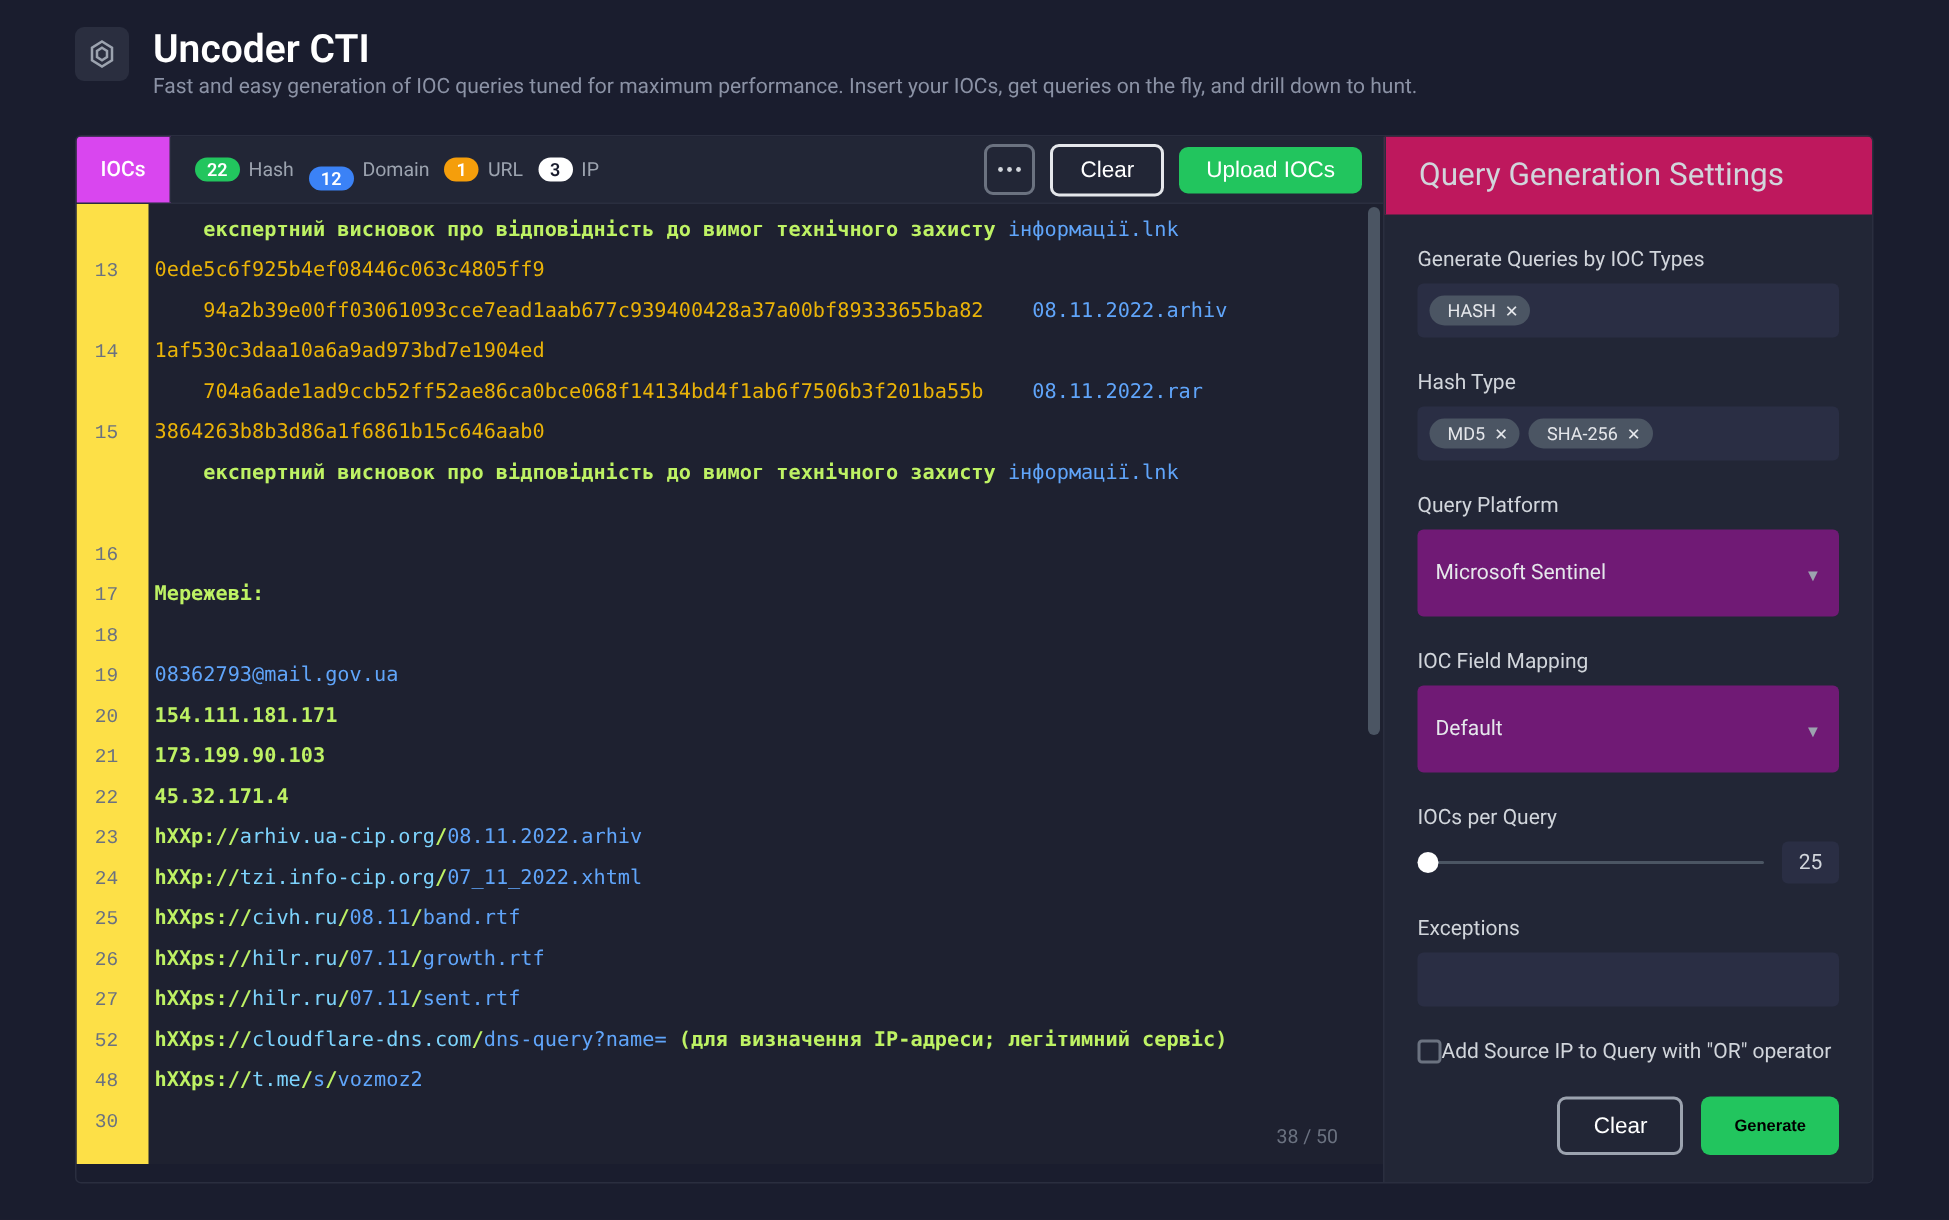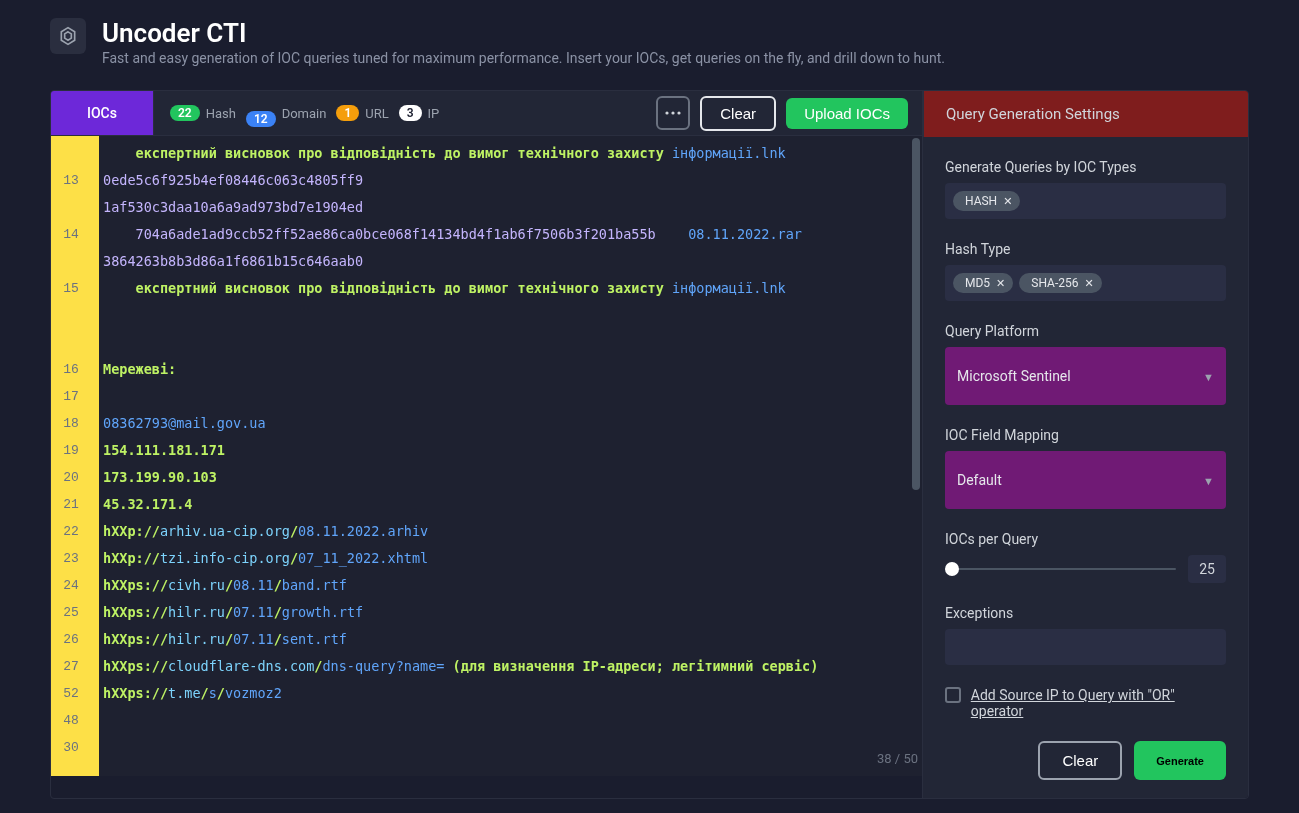--- a/index.html
+++ b/index.html
@@ -18,21 +18,21 @@
 .title { font-size: 26px; font-weight: 600; color: #fff; }
 .subtitle { font-size: 14px; color: #8b92a5; margin-top: 2px; }
 .main-panel { display: flex; border: 1px solid #2a2e3f; border-radius: 4px; overflow: hidden; }
 .left-side { flex: 1; display: flex; flex-direction: column; min-width: 0; }
 .tab-bar {
   display: flex; align-items: center; justify-content: space-between;
   background: #222636; border-bottom: 1px solid #2a2e3f; padding: 0;
 }
 .tab-left { display: flex; align-items: center; }
 .iocs-tab {
-  padding: 14px 36px; background: #6d28d9; color: #fff; font-weight: 500;
+  padding: 14px 16px; background: #d946ef; color: #fff; font-weight: 500;
   border-right: 1px solid #2a2e3f;
 }
 .badges { display: flex; align-items: center; gap: 6px; padding: 0 16px; }
 .badge {
   display: inline-flex; align-items: center; justify-content: center;
   border-radius: 10px; padding: 1px 8px; font-size: 12px; font-weight: 600; color: #fff;
 }
 .badge-green { background: #22c55e; }
 .badge-blue { background: #3b82f6; margin-top: 12px; }
 .badge-orange { background: #f59e0b; }
@@ -44,41 +44,41 @@
   display: flex; align-items: center; justify-content: center; cursor: pointer;
   color: #d1d5db; background: transparent;
 }
 .btn {
   padding: 7px 18px; border-radius: 6px; font-size: 15px; cursor: pointer;
   border: none; font-weight: 500;
 }
 .btn-outline { background: transparent; border: 2px solid #e5e7eb; color: #fff; }
 .btn-green { background: #22c55e; color: #fff; }
 .settings-tab {
-  padding: 14px 22px; color: #d1d5db; background: #7f1d1d; font-size: 15px;
+  padding: 14px 22px; color: #d1d5db; background: #be185d; font-size: 21px;
   border-left: 1px solid #2a2e3f;
 }
 .editor-area { display: flex; background: #1e2130; height: 640px; position: relative; }
 .gutter {
   width: 48px; text-align: center; padding: 4px 8px 4px 0; color: #6b7280;
   font-family: Liberation Mono, monospace; font-size: 13px; background: #fde047;
   user-select: none;
 }
 .gutter div { height: 27px; line-height: 27px; }
 .code {
   flex: 1; padding: 4px 0; font-family: Menlo, Consolas, monospace; font-size: 13.5px;
   color: #e5e7eb; overflow: hidden; position: relative;
 }
 .code-line { height: 27px; line-height: 27px; white-space: pre; padding-left: 4px; }
-.tk-green { color: #c4b5fd; margin-top: 14px; }
+.tk-green { color: #eab308; margin-top: 14px; }
 .tk-blue { color: #60a5fa; }
 .tk-skyblue { color: #7dd3fc; }
 .tk-white { color: #bef264; font-weight: bold; }
 .counter {
-  position: absolute; bottom: 10px; right: 4px; color: #6b7280; font-size: 13px;
+  position: absolute; bottom: 10px; right: 30px; color: #6b7280; font-size: 13px;
 }
 .scrollbar {
   position: absolute; right: 2px; top: 0; width: 8px; height: 100%;
 }
 .scrollbar-thumb {
   position: absolute; width: 8px; background: #4b5563; border-radius: 4px;
   top: 2px; height: 55%;
 }
 .right-panel {
   width: 326px; background: #222636; border-left: 1px solid #2a2e3f;
@@ -105,21 +105,21 @@
   flex: 1; height: 2px; background: #4b5563; position: relative; border-radius: 2px;
 }
 .slider-thumb {
   width: 14px; height: 14px; background: #fff; border-radius: 50%;
   position: absolute; left: 0; top: -6px;
 }
 .slider-val {
   background: #2a2e44; border-radius: 4px; padding: 6px 10px; width: 38px;
   text-align: center; font-size: 14px;
 }
-.checkbox-row { display: flex; align-items: flex-start; gap: 10px; margin-top: 4px; text-decoration: underline; }
+.checkbox-row { display: flex; align-items: center; margin-top: 4px; }
 .checkbox {
   width: 16px; height: 16px; border: 2px solid #6b7280; border-radius: 3px;
 }
 .footer-buttons {
   display: flex; justify-content: flex-end; gap: 12px; padding: 12px 22px 18px;
 }
 .btn-outline2 {
   background: transparent; border: 2px solid #9ca3af; color: #fff;
   padding: 9px 22px; border-radius: 6px; font-size: 15px; cursor: pointer;
 }
@@ -196,20 +196,21 @@
             <div>25</div>
             <div>26</div>
             <div>27</div>
             <div>52</div>
             <div>48</div>
             <div>30</div>
           </div>
         <div class="code" id="code">
           <div class="code-line"><span class="tk-white">    експертний висновок про відповідність до вимог технічного захисту </span><span class="tk-blue">інформації.lnk</span></div>
             <div class="code-line"><span class="tk-green">0ede5c6f925b4ef08446c063c4805ff9</span></div>
+            <div class="code-line"><span class="tk-green">    94a2b39e00ff03061093cce7ead1aab677c939400428a37a00bf89333655ba82    </span><span class="tk-blue">08.11.2022.arhiv</span></div>
             <div class="code-line"><span class="tk-green">1af530c3daa10a6a9ad973bd7e1904ed</span></div>
             <div class="code-line"><span class="tk-green">    704a6ade1ad9ccb52ff52ae86ca0bce068f14134bd4f1ab6f7506b3f201ba55b    </span><span class="tk-blue">08.11.2022.rar</span></div>
             <div class="code-line"><span class="tk-green">3864263b8b3d86a1f6861b15c646aab0</span></div>
             <div class="code-line"><span class="tk-white">    експертний висновок про відповідність до вимог технічного захисту </span><span class="tk-blue">інформації.lnk</span></div>
             <div class="code-line"><span class="tk-white"></span></div>
             <div class="code-line"><span class="tk-white"></span></div>
             <div class="code-line"><span class="tk-white">Мережеві:</span></div>
             <div class="code-line"><span class="tk-white"></span></div>
             <div class="code-line"><span class="tk-blue">08362793@mail.gov.ua</span></div>
             <div class="code-line"><span class="tk-white">154.111.181.171</span></div>

